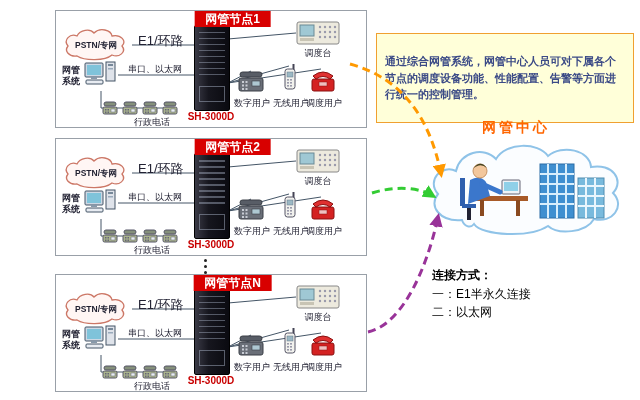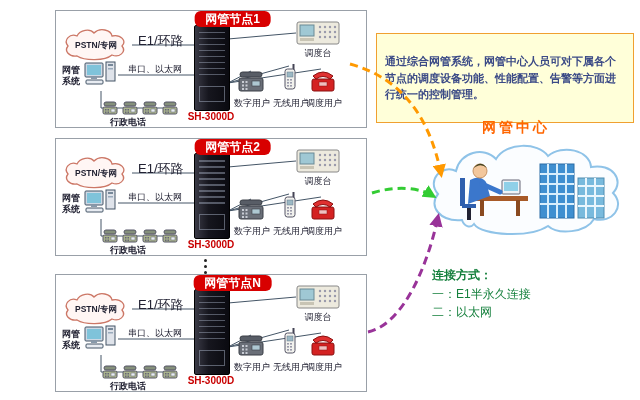--- a/index.html
+++ b/index.html
@@ -4,55 +4,55 @@
 <style>
   html,body{margin:0;padding:0;background:#fff;}
   .stage{position:relative;width:640px;height:400px;background:#fff;overflow:hidden;
          font-family:"Liberation Sans","DejaVu Sans",sans-serif;}
 
   
   .panel{position:absolute;left:55px;width:310px;height:116px;border:1px solid #99a0a8;background:#fff;}
   .panel-1{top:10px}.panel-2{top:138px}.panel-n{top:274px}
   .conn{position:absolute;left:0;top:0;width:100%;height:100%;}
   .hdr{position:absolute;top:0;left:57%;transform:translateX(-50%);background:#d80000;color:#fff;
-       font-size:12px;font-weight:bold;line-height:1.2;padding:1px 11px;white-space:nowrap;z-index:2;border-radius:6px;}
+       font-size:12px;font-weight:bold;line-height:1.2;padding:1px 11px;white-space:nowrap;z-index:2;}
   .pstn{position:absolute;left:4px;top:16px;width:72px;height:36px;}
   .pstn-label{position:absolute;left:4px;top:29px;width:72px;text-align:center;font-size:8.5px;
               font-weight:bold;color:#223;}
   .e1-label{position:absolute;left:82px;top:21px;font-size:13px;color:#223;white-space:nowrap;}
   .tower{position:absolute;left:138px;top:14px;width:34px;height:84px;border:1px solid #000;border-radius:2px;
          background:linear-gradient(90deg,#3a3a46,#16161e 40%,#0a0a10);}
   .tower::before{content:"";position:absolute;left:4px;right:4px;top:6px;height:46px;
          background:repeating-linear-gradient(180deg,rgba(165,175,195,.45) 0 1.5px,transparent 1.5px 6px);}
   .tower::after{content:"";position:absolute;left:4px;right:4px;bottom:8px;height:14px;
          border:1px solid rgba(165,175,195,.5);}
   .server-label{position:absolute;left:120px;top:100px;width:70px;text-align:center;font-size:10px;
          font-weight:bold;color:#c80000;}
   .pc-icon{position:absolute;left:28px;top:50px;width:34px;height:30px;}
   .nms-label{position:absolute;left:3px;top:54px;width:24px;font-size:9px;font-weight:bold;color:#223;
          line-height:1.25;text-align:center;}
   .serial-label{position:absolute;left:72px;top:52px;font-size:9px;color:#223;white-space:nowrap;}
   .phone{position:absolute;top:90px;width:16px;height:14px;}
   .ph1{left:46px}.ph2{left:66px}.ph3{left:86px}.ph4{left:106px}
-  .admin-label{position:absolute;left:54px;top:105px;width:60px;text-align:left;font-size:9px;color:#223;font-weight:bold;}
+  .admin-label{position:absolute;left:54px;top:105px;width:60px;text-align:right;font-size:9px;color:#223;}
   .console{position:absolute;left:240px;top:10px;width:44px;height:24px;}
   .console-label{position:absolute;left:240px;top:36px;width:44px;text-align:center;font-size:9px;color:#223;}
   .u-digital{position:absolute;left:182px;top:58px;width:26px;height:24px;}
   .u-wireless{position:absolute;left:226px;top:52px;width:16px;height:28px;}
   .u-dispatch{position:absolute;left:254px;top:56px;width:26px;height:26px;}
   .u-label{position:absolute;top:86px;width:38px;text-align:right;font-size:9px;color:#223;white-space:nowrap;}
   .ul1{left:176px}.ul2{left:215px}.ul3{left:248px}
 
   
   .desc-box{position:absolute;left:376px;top:33px;width:240px;background:#ffffd9;border:1px solid #f0a030;
          color:#3b4a86;font-size:11px;font-weight:bold;line-height:1.5;padding:19px 8px;z-index:1;}
   .center-label{position:absolute;left:482px;top:119px;font-size:14px;font-weight:bold;color:#ff6600;
          letter-spacing:3px;z-index:2;}
   .center-cloud{position:absolute;left:420px;top:134px;width:212px;height:106px;z-index:1;}
-  .legend{position:absolute;left:432px;top:266px;font-size:12px;color:#15803d;line-height:1.55;}
+  .legend{position:absolute;left:432px;top:266px;font-size:12px;color:#000000;line-height:1.55;}
   .legend .t{font-weight:bold;}
   .dots{position:absolute;left:204px;top:256px;}
   .dots span{display:block;width:3px;height:3px;border-radius:50%;background:#222;margin:3px 0;}
   .arrows{position:absolute;left:0;top:0;width:640px;height:400px;pointer-events:none;z-index:6;}
 </style>
 </head>
 <body>
 
 <svg width="0" height="0" style="position:absolute" aria-hidden="true">
   <defs>

